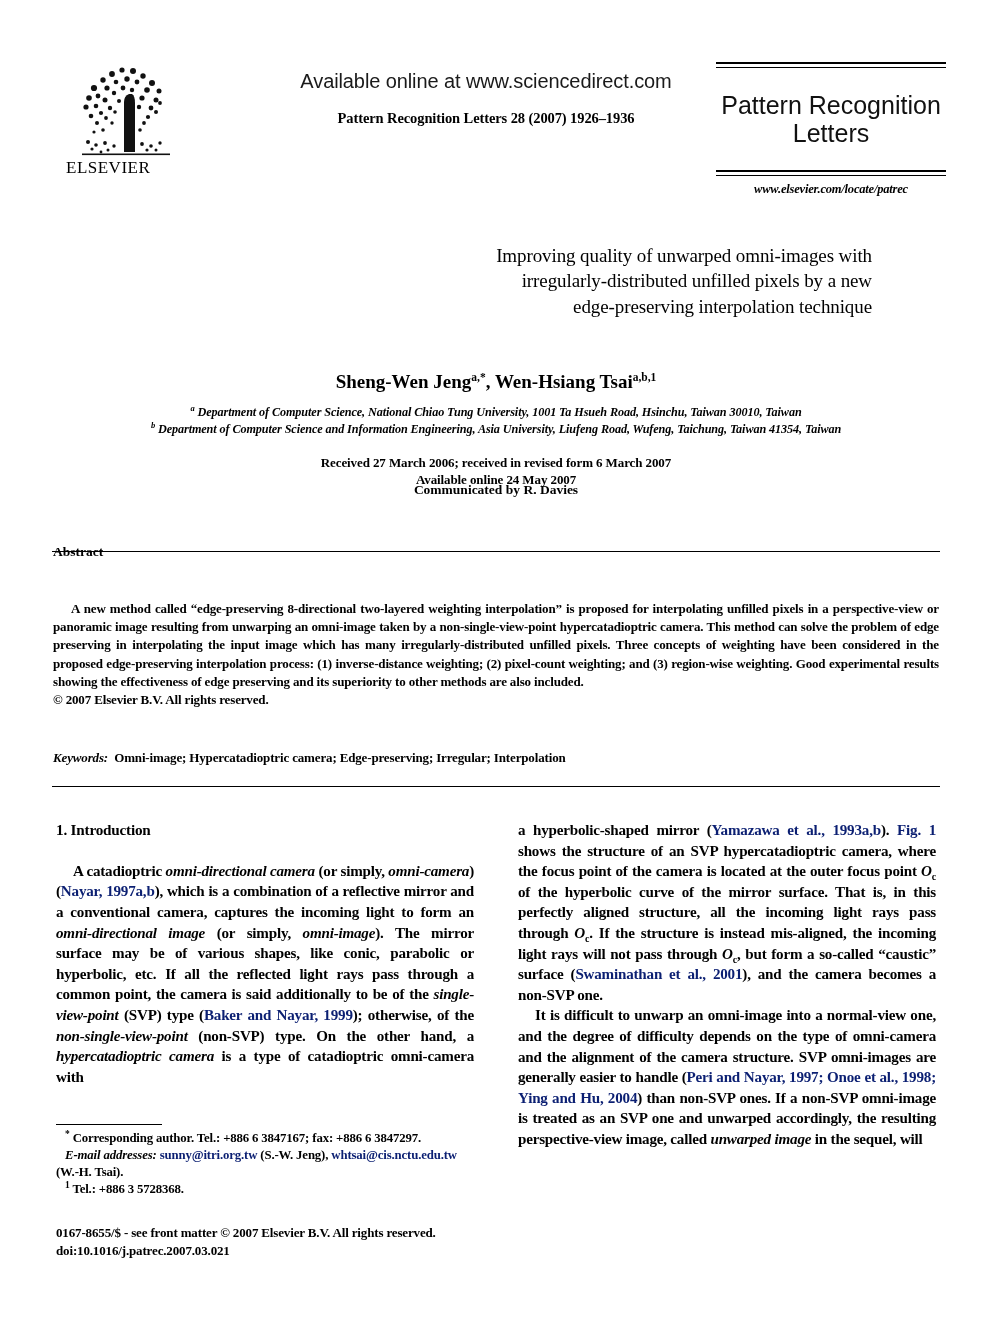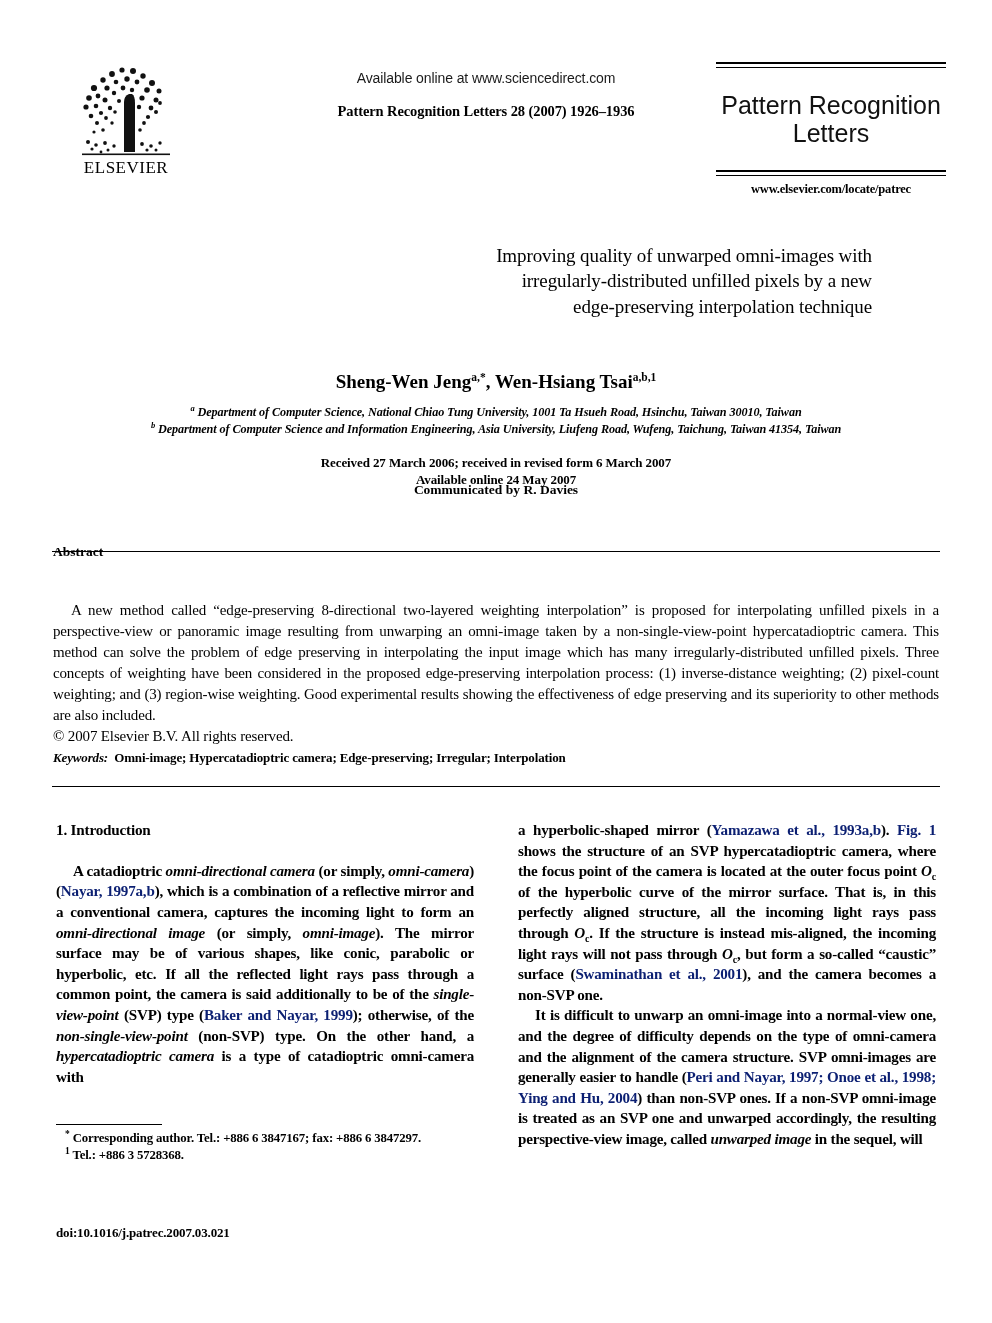--- a/index.html
+++ b/index.html
@@ -29,21 +29,21 @@
     top: 60px;
     left: 56px;
     right: 46px;
     height: 145px;
   }
   .elsevier-block {
     position: absolute;
     left: 10px;
     top: 0px;
     width: 120px;
-    text-align: center;
+    text-align: left;
   }
   .tree-logo {
     width: 108px;
     height: 98px;
     display: block;
     margin: 0 auto;
   }
   .elsevier-word {
     font-family: "Liberation Serif", serif;
     font-size: 17px;
@@ -54,21 +54,21 @@
 
   .sd-block {
     position: absolute;
     left: 215px;
     top: 10px;
     width: 430px;
     text-align: center;
   }
   .sd-avail {
     font-family: "Liberation Sans", sans-serif;
-    font-size: 14px;
+    font-size: 20px;
     letter-spacing: -0.1px;
     color: #1a1a1a;
   }
   .sd-logo-row {
     display: flex;
     align-items: center;
     justify-content: center;
     margin-top: 4px;
     height: 46px;
   }
@@ -112,20 +112,21 @@
     line-height: 1.12;
     margin: 23px 0 23px 0;
     color: #111;
   }
   .journal-url {
     font-family: "Liberation Serif", serif;
     font-weight: bold;
     font-size: 12.5px;
     margin-top: 6px;
     letter-spacing: -0.2px;
+    font-style: italic;
   }
 
   
   .title {
     position: absolute;
     top: 243px;
     left: 120px;
     width: 752px;
     text-align: right;
     font-size: 19px;
@@ -205,24 +206,24 @@
     top: 544px;
     left: 53px;
     font-size: 13.5px;
     font-weight: bold;
   }
   .abstract-body {
     position: absolute;
     top: 600px;
     left: 53px;
     width: 886px;
-    font-size: 15px;
+    font-size: 13px;
     line-height: 1.40;
     text-align: justify;
-    font-weight: normal;
+    font-weight: bold;
     letter-spacing: -0.15px;
   }
   .abstract-body .indent { display: inline-block; width: 18px; }
   .abstract-copy {
     display: block;
     margin-top: 0px;
   }
   .keywords {
     position: absolute;
     top: 750px;
@@ -426,20 +427,22 @@
   </div>
 
   <div class="col col-right">
     <p class="noindent"><span>a hyperbolic-shaped mirror (</span><span class="cite">Yamazawa et al., 1993a,b</span><span>). </span><span class="cite">Fig. 1</span><span> shows the structure of an SVP hypercatadioptric camera, where the focus point of the camera is located at the outer focus point </span><span class="it">O</span><sub>c</sub><span> of the hyperbolic curve of the mirror surface. That is, in this perfectly aligned structure, all the incoming light rays pass through </span><span class="it">O</span><sub>c</sub><span>. If the structure is instead mis-aligned, the incoming light rays will not pass through </span><span class="it">O</span><sub>c</sub><span>, but form a so-called “caustic” surface (</span><span class="cite">Swaminathan et al., 2001</span><span>), and the camera becomes a non-SVP one.</span></p>
     <p><span>It is difficult to unwarp an omni-image into a normal-view one, and the degree of difficulty depends on the type of omni-camera and the alignment of the camera structure. SVP omni-images are generally easier to handle (</span><span class="cite">Peri and Nayar, 1997; Onoe et al., 1998; Ying and Hu, 2004</span><span>) than non-SVP ones. If a non-SVP omni-image is treated as an SVP one and unwarped accordingly, the resulting perspective-view image, called </span><span class="it">unwarped image</span><span> in the sequel, will</span></p>
   </div>
 
   <div class="footnote-rule"></div>
   <div class="footnotes">
     <p class="fn-line"><sup>*</sup> <span>Corresponding author. Tel.: +886 6 3847167; fax: +886 6 3847297.</span></p>
+    <p class="fn-line"><span class="email-label">E-mail addresses:</span> <span class="mail">sunny@itri.org.tw</span> <span>(S.-W. Jeng),</span> <span class="mail">whtsai@cis.nctu.edu.tw</span> <span>(W.-H. Tsai).</span></p>
     <p class="fn-line"><sup>1</sup> <span>Tel.: +886 3 5728368.</span></p>
   </div>
 
   <div class="imprint">
+    <div>0167-8655/$ - see front matter © 2007 Elsevier B.V. All rights reserved.</div>
     <div>doi:10.1016/j.patrec.2007.03.021</div>
   </div>
 
 </div>
 
 </body></html>

